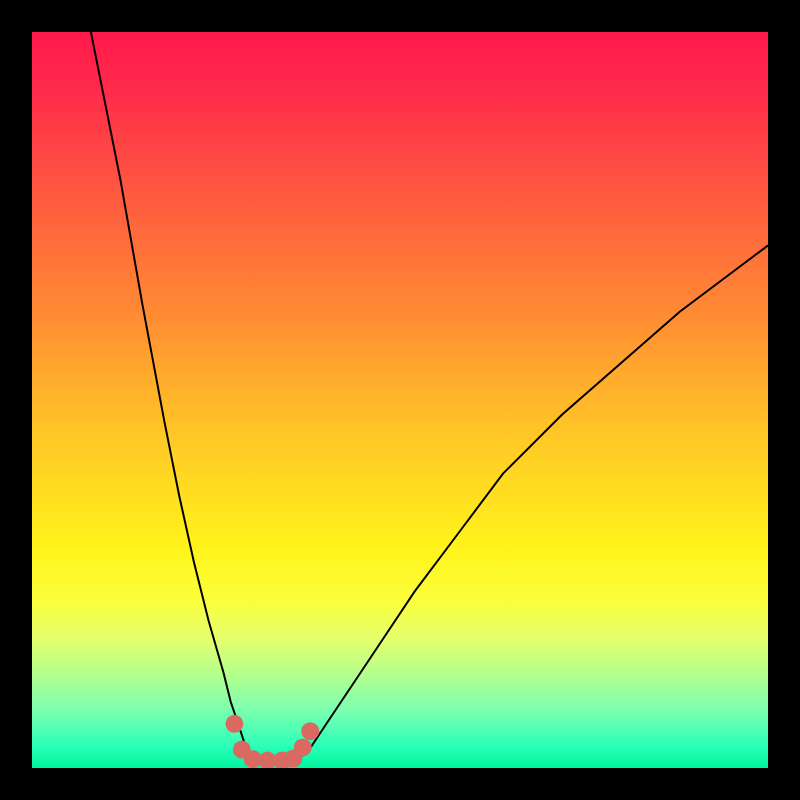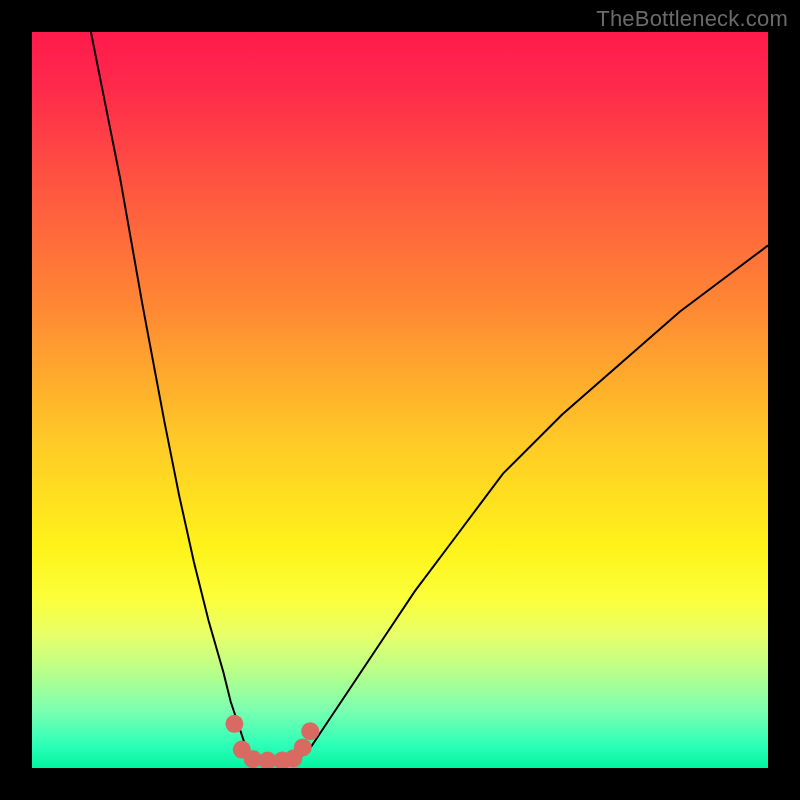--- a/index.html
+++ b/index.html
@@ -56,21 +56,20 @@
     left: 0;
     top: 0;
     width: 736px;
     height: 736px;
   }
 </style>
 </head>
 <body>
 
 <div class="frame">
-  <div class="watermark">TheBottleneck.com</div>
 
   <div class="plot">
     <svg class="overlay" viewBox="0 0 736 736" preserveAspectRatio="none">
       <g id="curves" fill="none" stroke="#000" stroke-width="2">
           <path d="M58.9 0.0 L73.6 73.6 L88.3 147.2 L110.4 272.3 L132.5 390.1 L147.2 463.7 L161.9 529.9 L176.6 588.8 L191.4 640.3 L198.7 669.8 L206.1 691.8 L213.4 713.9 L220.8 728.6"></path>
           <path d="M265.0 728.6 L279.7 713.9 L294.4 691.8 L323.8 647.7 L353.3 603.5 L382.7 559.4 L426.9 500.5 L471.0 441.6 L529.9 382.7 L588.8 331.2 L647.7 279.7 L706.6 235.5 L736.0 213.4"></path>
           <path d="M213.4 728.6 L265.0 728.6"></path>
         </g>
       <g id="markers">
           <circle cx="202.4" cy="691.8" r="9" fill="#d86a62"></circle>

